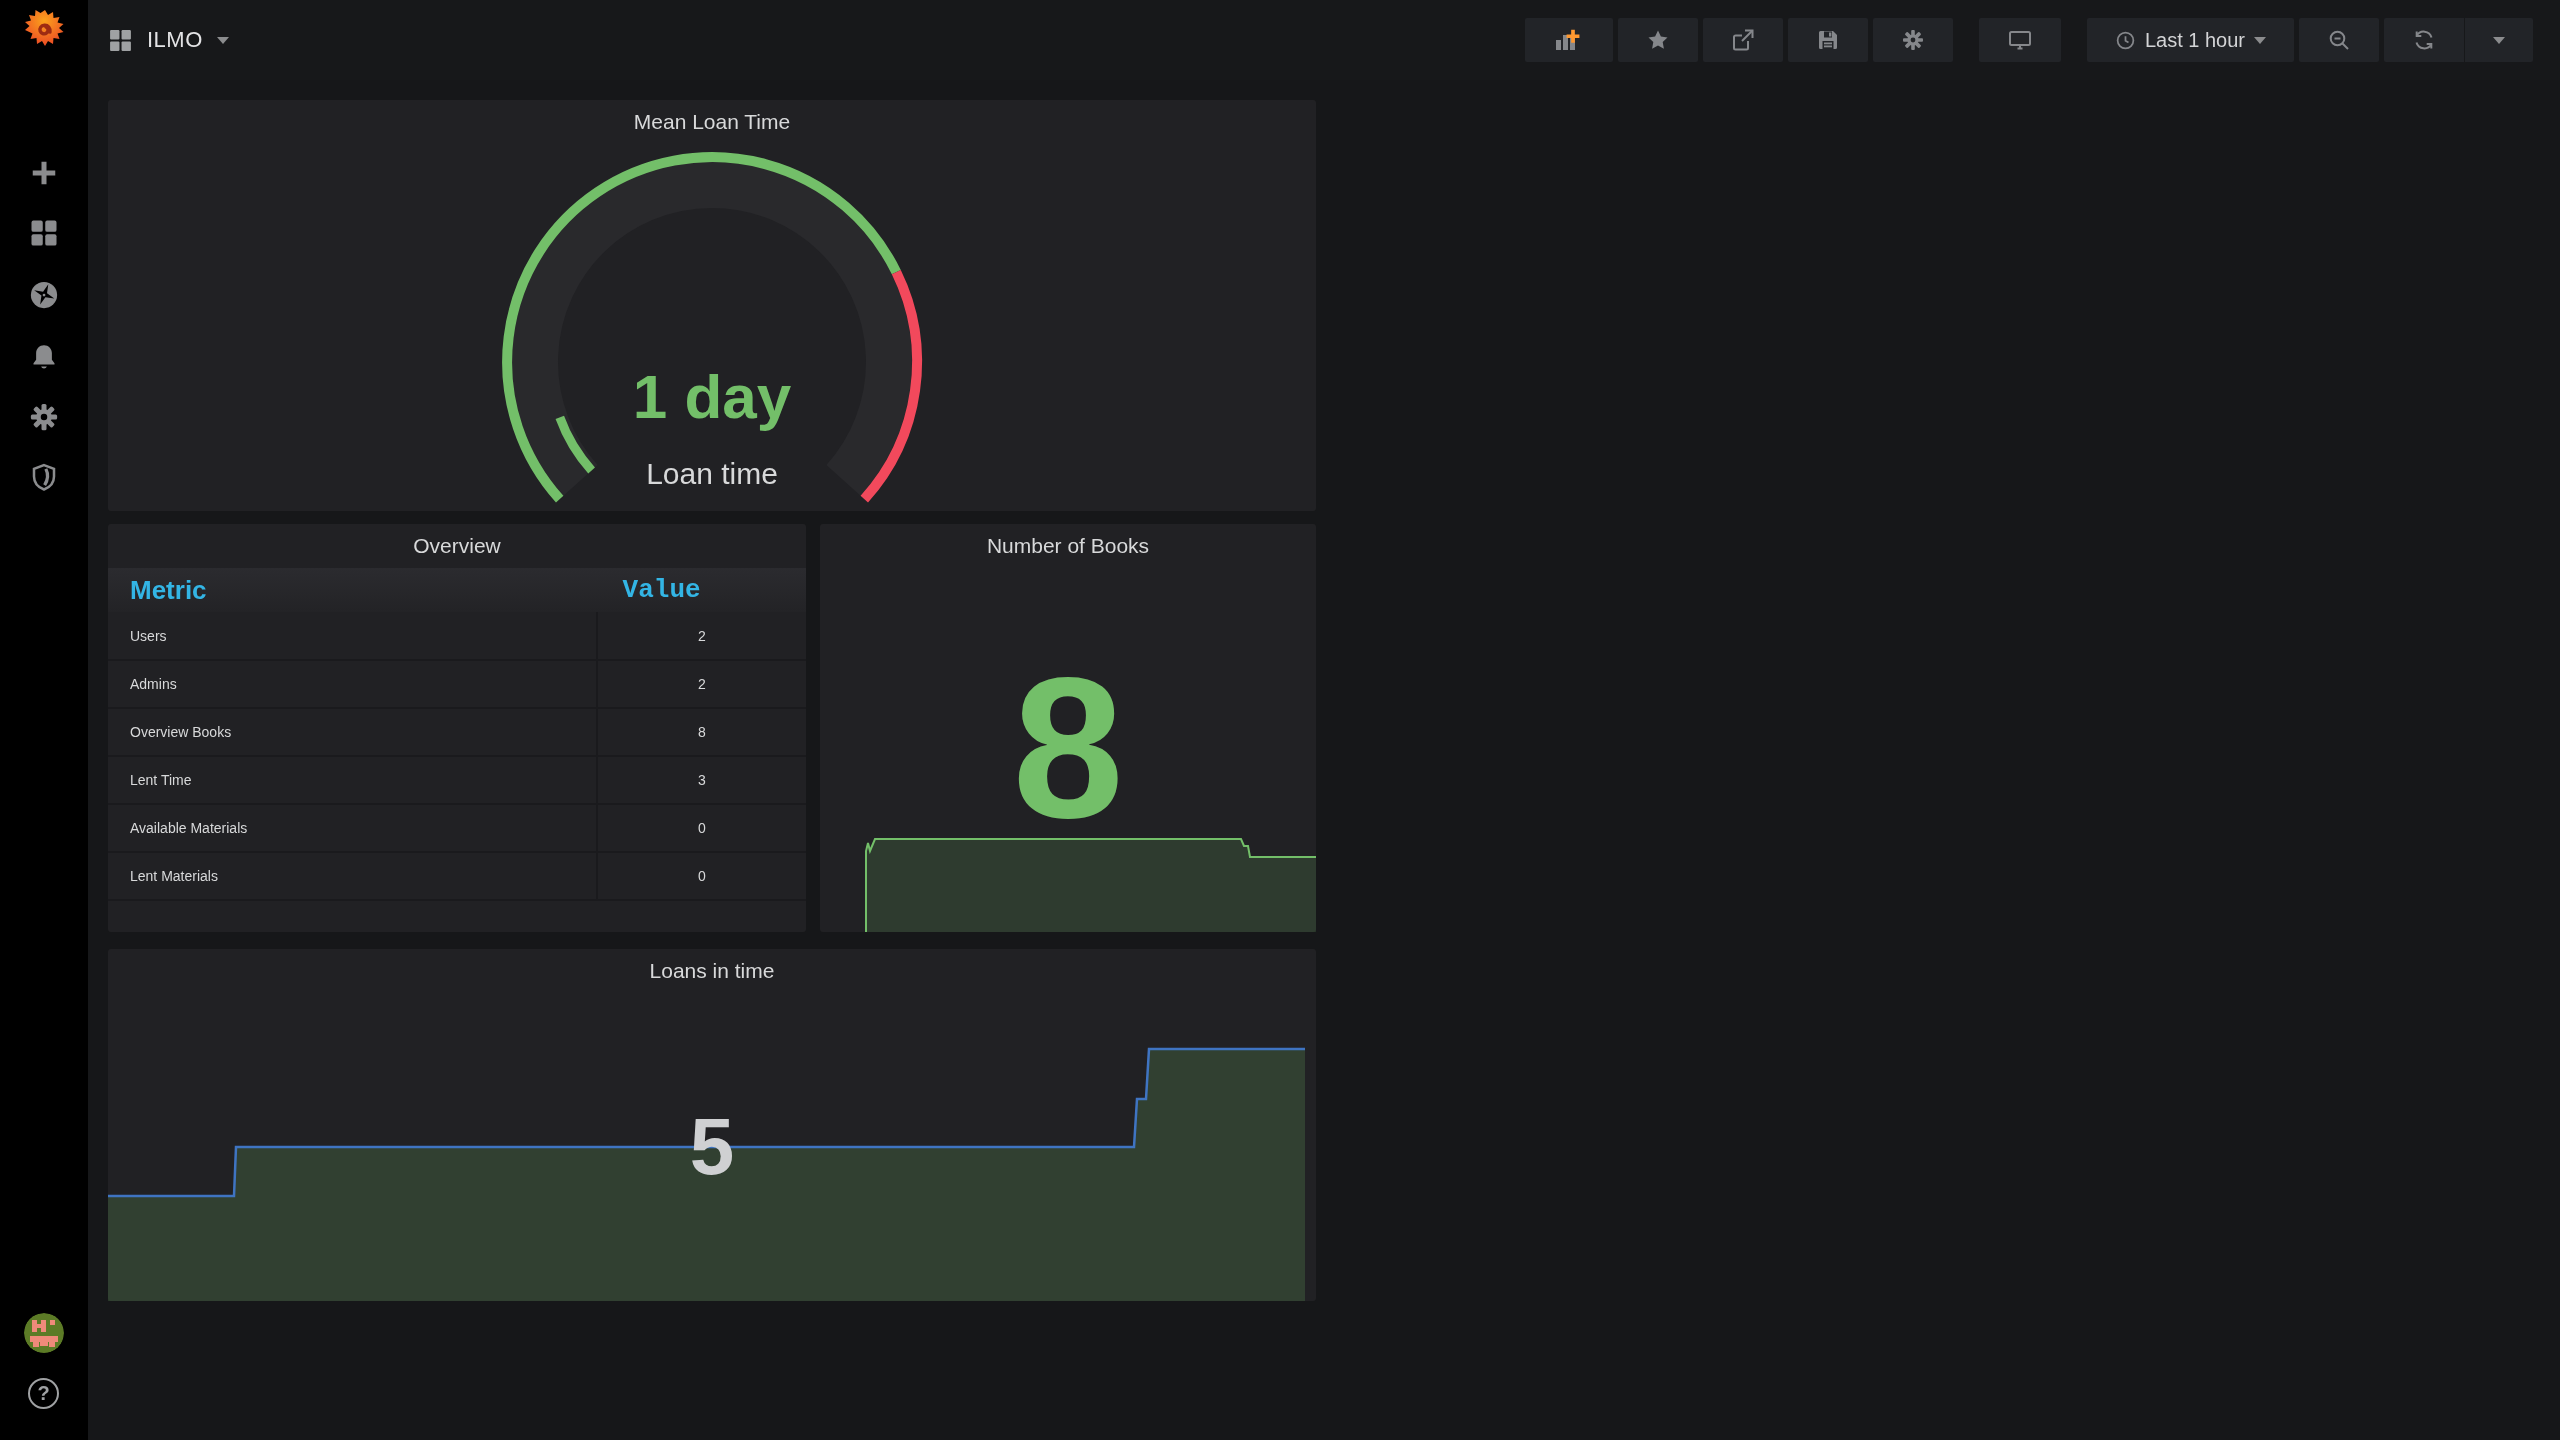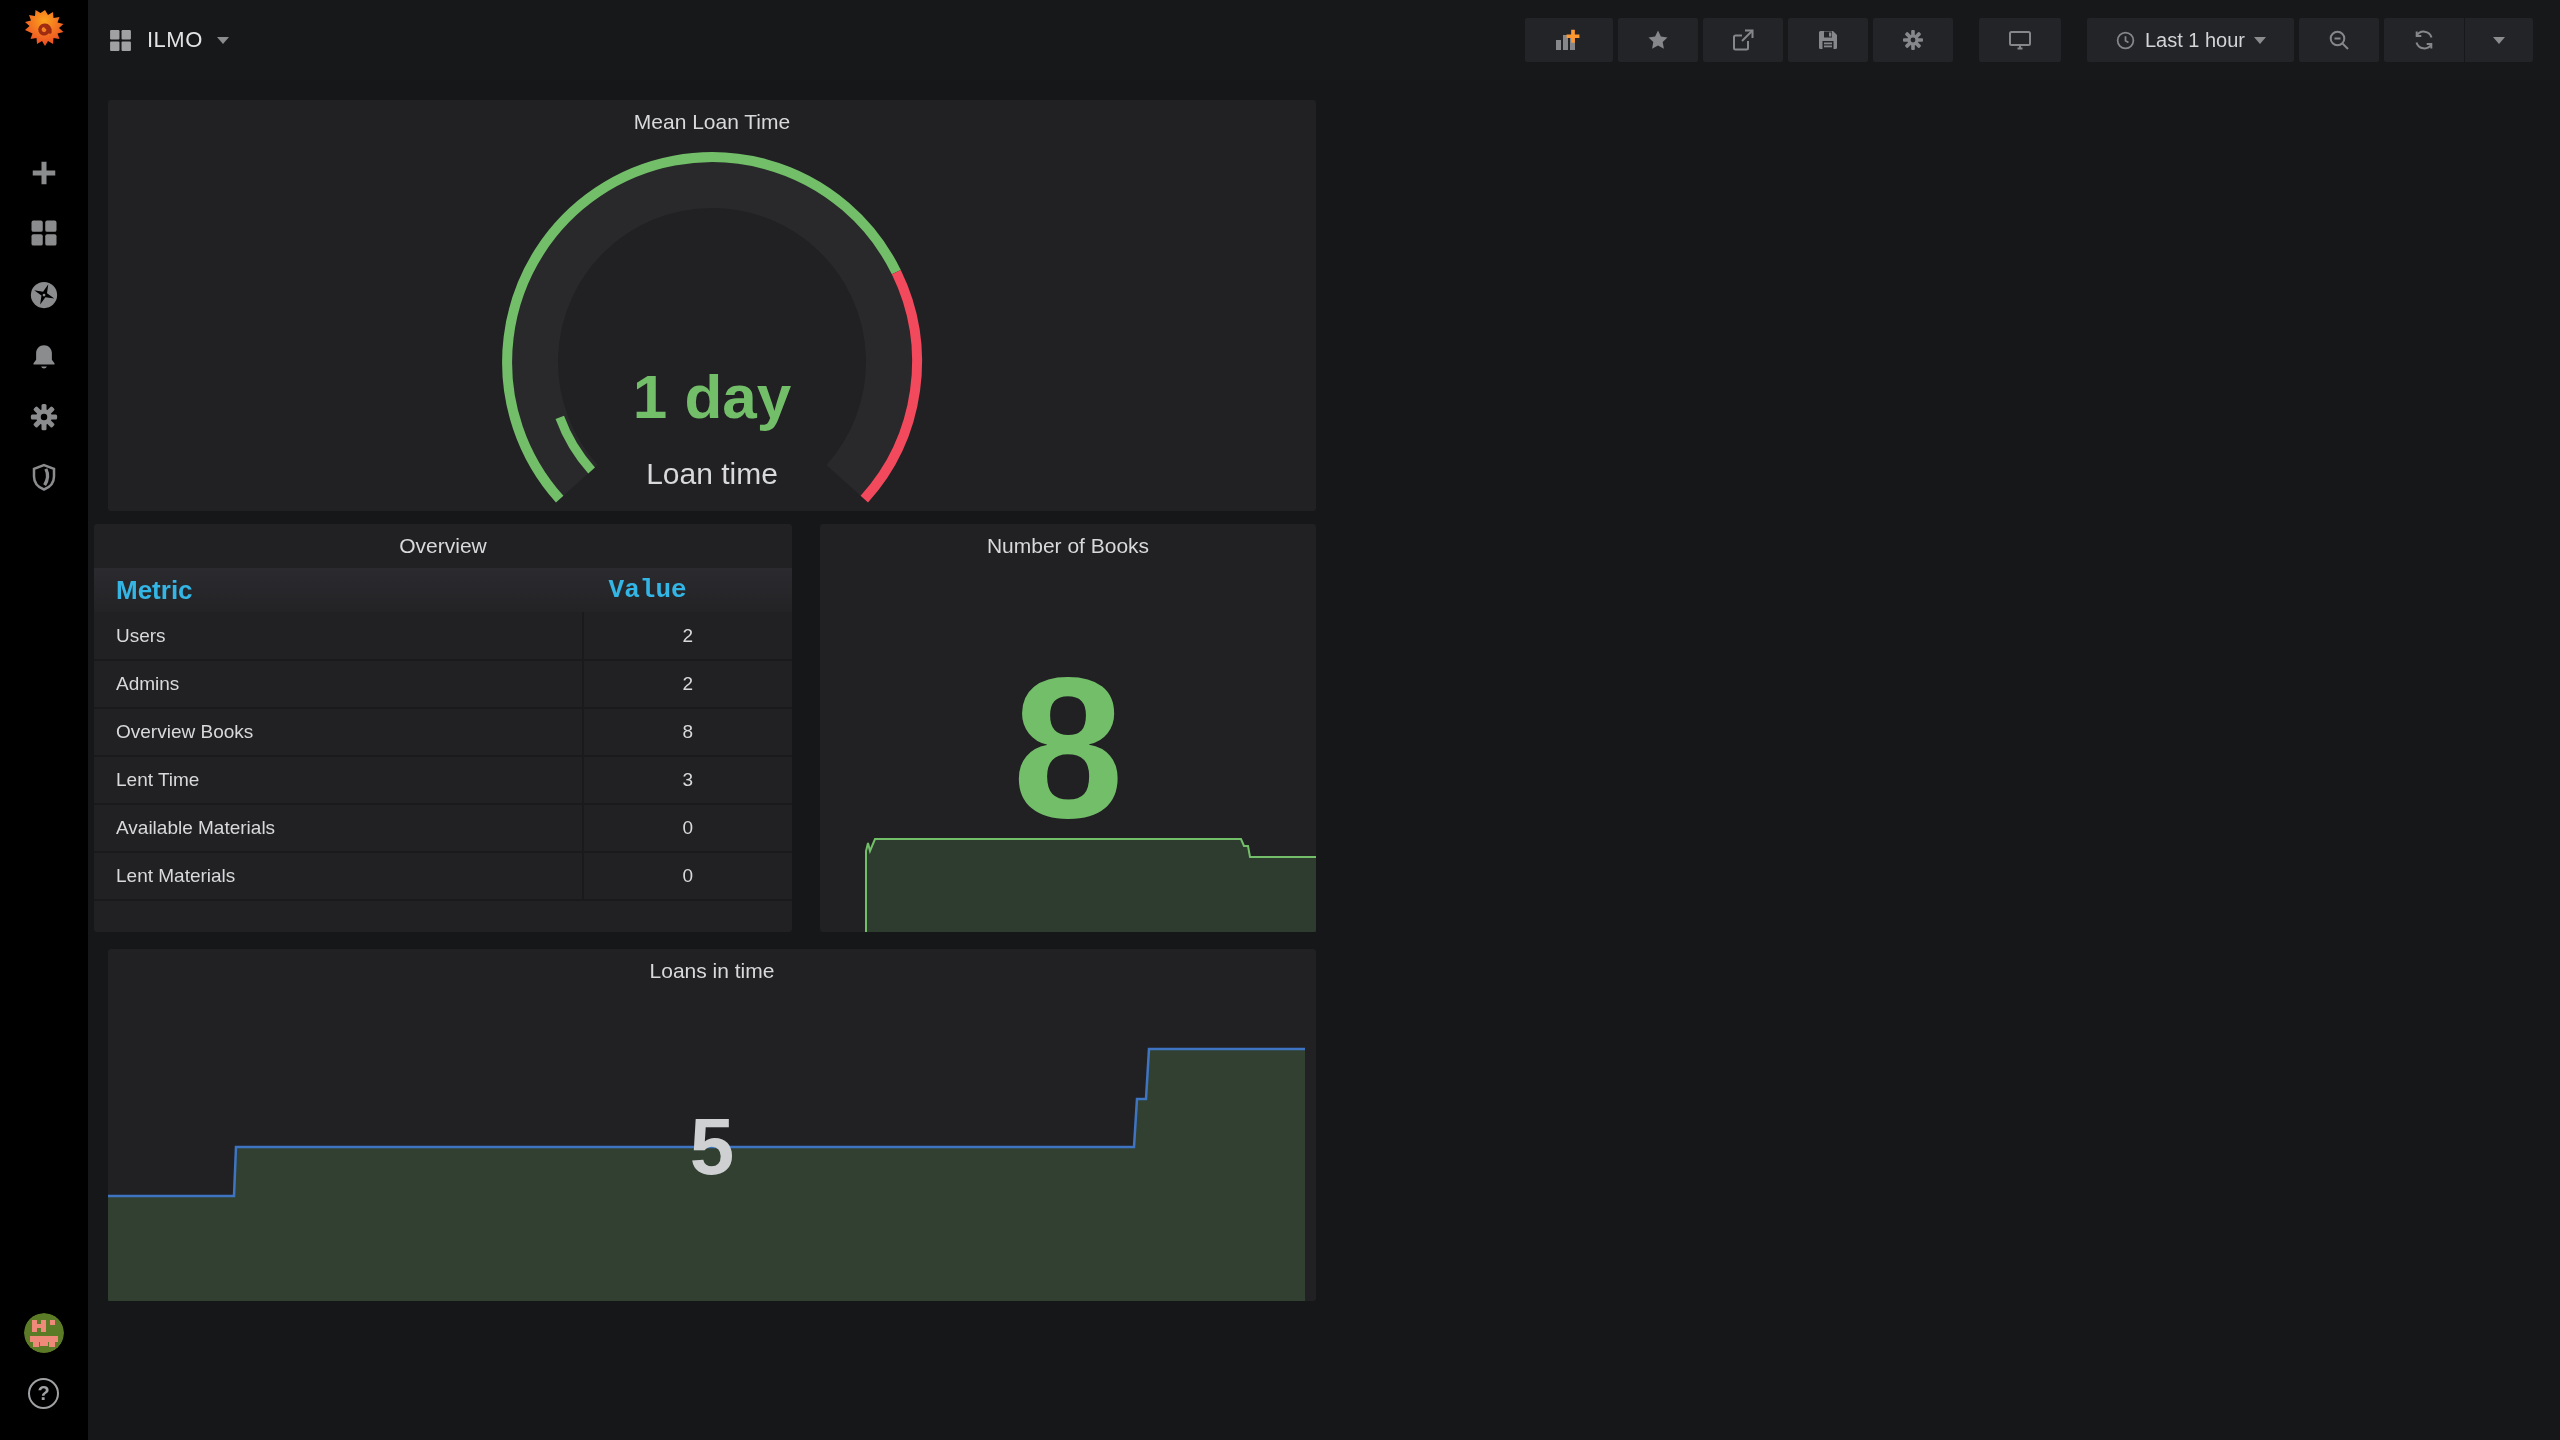--- a/index.html
+++ b/index.html
@@ -36,34 +36,34 @@
   .time-btn { gap:9px; color:#d3d4d6; font-size:20px; }
   .btn-pair { display:flex; }
   .btn-pair .nav-btn:first-child { border-radius:2px 0 0 2px; }
   .btn-pair .nav-btn:last-child { border-radius:0 2px 2px 0; border-left:1px solid #17181a; min-width:36px; }
 
   
   .panel { position:absolute; background:#212124; border-radius:3px; }
   .panel-title { position:absolute; left:0; top:0; width:100%; height:44px; display:flex; align-items:center;
                  justify-content:center; color:#d8d9da; font-size:21px; font-weight:400; cursor:pointer; }
   #panel-gauge { left:108px; top:100px;  width:1208px; height:411px; }
-  #panel-table { left:94px; top:524px;  width:698px;  height:408px; }
+  #panel-table { left:108px; top:524px;  width:698px;  height:408px; }
   #panel-books { left:820px; top:524px;  width:496px;  height:408px; }
   #panel-loans { left:108px; top:949px;  width:1208px; height:352px; }
 
   
   .gauge-svg { position:absolute; left:0; top:44px; width:1208px; height:367px; }
 
   
   .ov-table { position:absolute; left:0; top:44px; width:100%; border-collapse:collapse; table-layout:fixed; }
   .ov-table th { height:44px; background:linear-gradient(180deg,#2b2b2f,#232326); color:#33b5e5;
                  font-size:26px; font-weight:700; text-align:left; }
   .ov-table th.c-metric { padding-left:22px; width:70%; }
   .ov-table th.c-value  { padding-left:26px; width:30%;font-family:Liberation Mono, monospace; }
-  .ov-table td { height:48px; color:#d8d9da; font-size:19px; border-bottom:2px solid #1a1a1d; }
+  .ov-table td { height:48px; color:#d8d9da; font-size:14px; border-bottom:2px solid #1a1a1d; }
   .ov-table td.m { padding-left:22px; }
   .ov-table td.v { text-align:center; border-left:2px solid #1a1a1d; }
 
   
   .big-num { position:absolute; left:0; width:100%; text-align:center; font-weight:700; z-index:2; }
   #books-num { top:124px; font-size:200px; line-height:200px; color:#73bf69; }
   #loans-num { top:158px; font-size:80px;  line-height:80px;  color:#cfd0d2; }
   .spark { position:absolute; left:0; bottom:0; z-index:1; }
 </style>
 </head>

